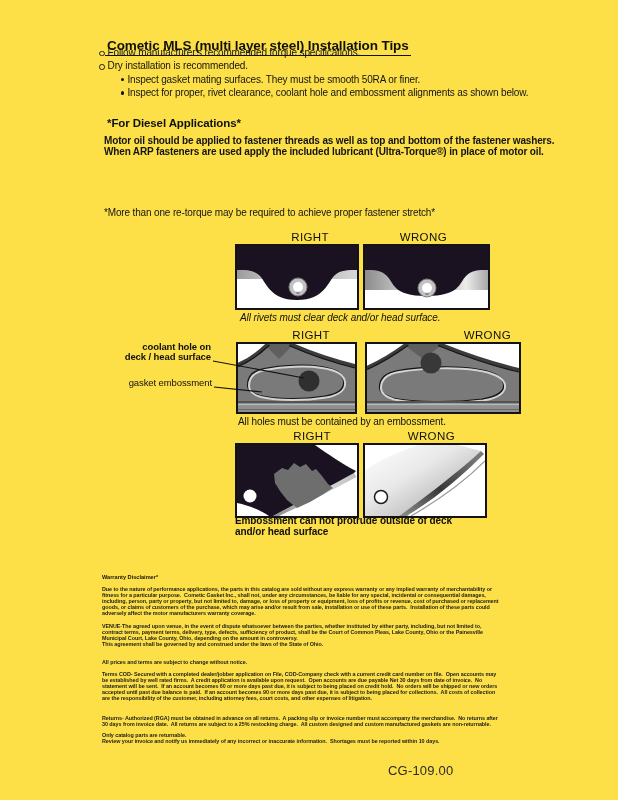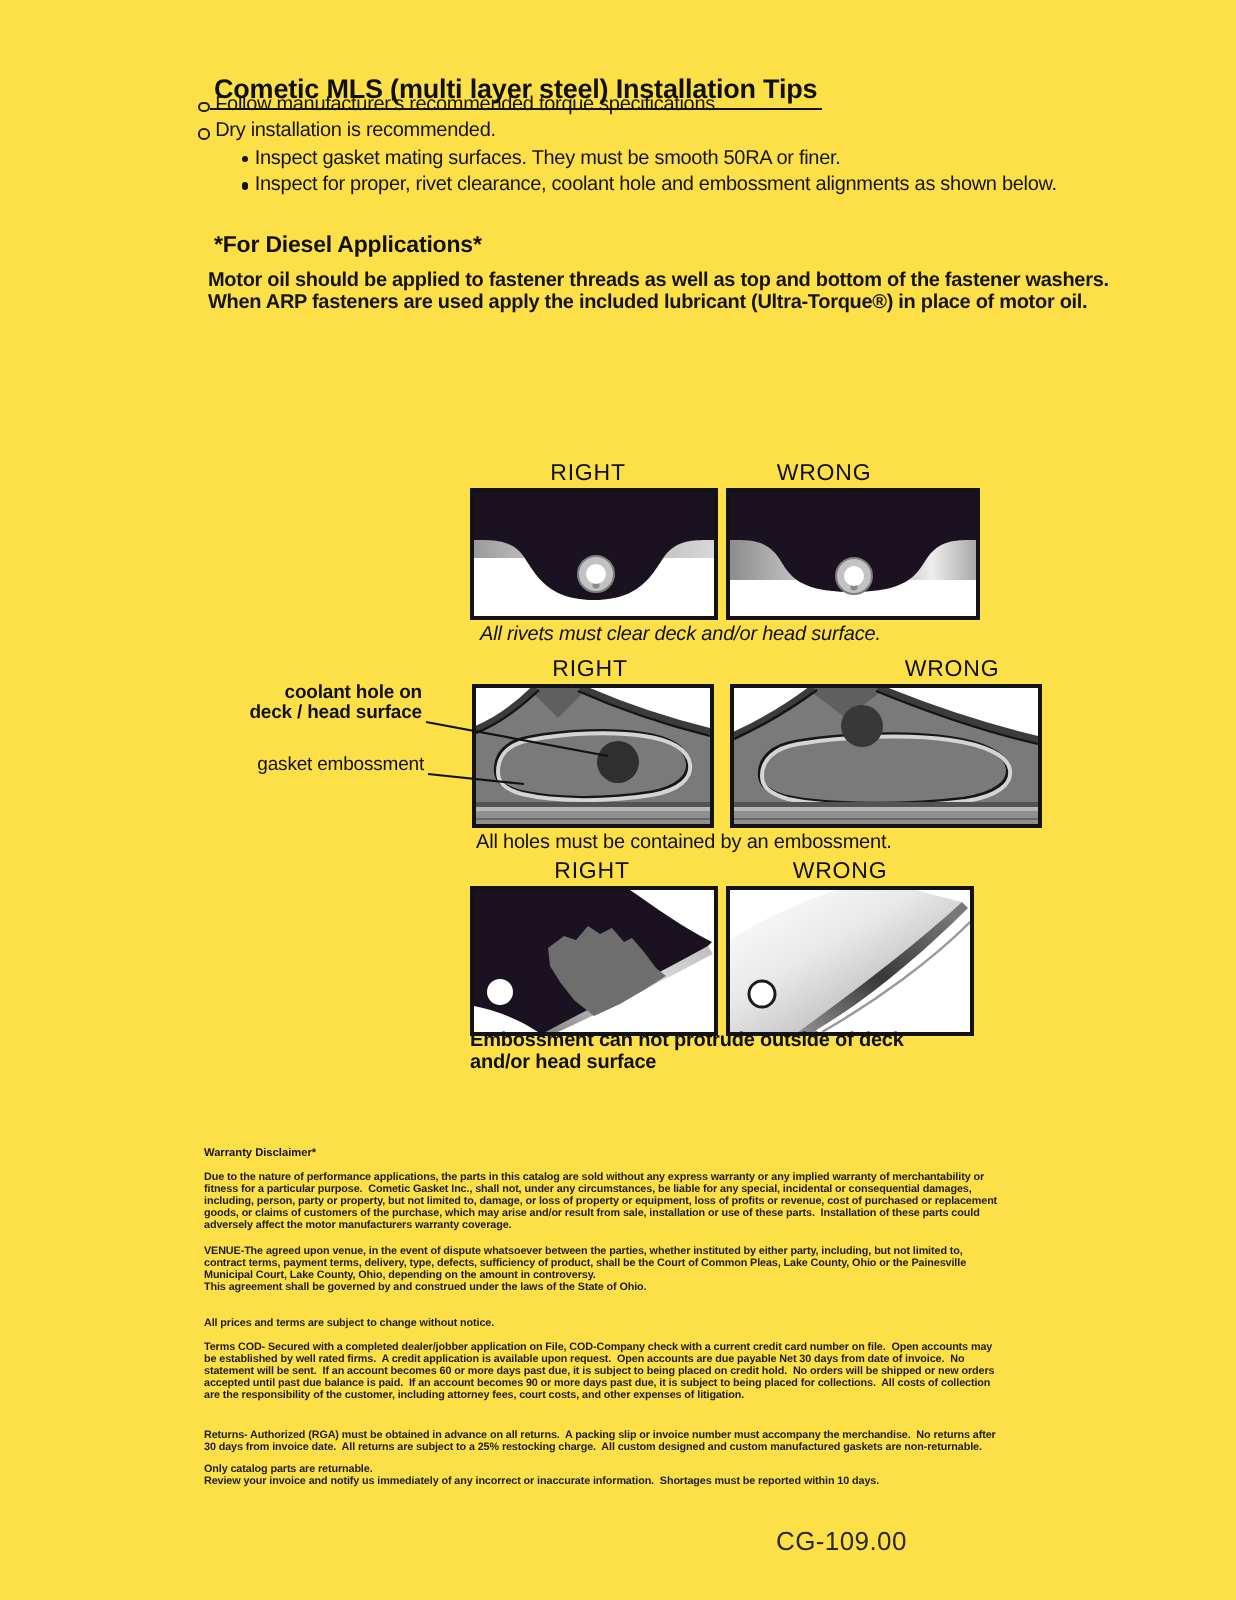--- a/index.html
+++ b/index.html
@@ -14,21 +14,21 @@
     font-size:13.5px;font-weight:bold;letter-spacing:-0.1px;
     border-bottom:1.6px solid #111;padding:0 2px 2px 2px;color:#101010;
   }
   .bullets{font-size:10px;letter-spacing:-0.15px;color:#141414;}
   .brow{display:flex;align-items:flex-start;height:13.4px;}
   .circ{flex:0 0 auto;width:3.6px;height:3.6px;border:1px solid #222;border-radius:50%;margin:3.8px 3px 0 0;}
   .dot{flex:0 0 auto;width:3.4px;height:3.4px;background:#111;border-radius:50%;margin:4.2px 3px 0 0;}
   .sub{margin-left:22px;}
   .dheading{font-size:11.5px;font-weight:bold;letter-spacing:-0.1px;color:#101010;}
   .body{font-size:10px;line-height:11.2px;letter-spacing:-0.15px;color:#141414;}
-  .figlabel{font-size:11.5px;letter-spacing:0.4px;color:#101010;width:70px;text-align:center;}
+  .figlabel{font-size:11.5px;letter-spacing:0.4px;color:#101010;width:70px;text-align:right;}
   .figcaption{font-size:10px;line-height:10.6px;letter-spacing:-0.1px;color:#101010;}
   .callout{font-size:9.5px;line-height:9.8px;letter-spacing:-0.1px;text-align:right;color:#101010;}
   .figbox{border:2px solid #131313;background:#fff;}
   .figbox svg{display:block;}
   .fine{font-size:5.4px;line-height:6.05px;letter-spacing:-0.05px;color:#1c1c1c;}
   .fineheading{font-size:5.6px;font-weight:bold;color:#141414;}
   .footer{font-size:13px;letter-spacing:0.2px;color:#2a2a2a;}
 </style>
 </head>
 <body>
@@ -54,20 +54,21 @@
     </div>
     <div class="brow sub">
       <span class="dot"></span>
       <span>Inspect for proper, rivet clearance, coolant hole and embossment alignments as shown below.</span>
     </div>
   </div>
 
   <div class="abs dheading" style="left:107px;top:117px;">*For Diesel Applications*</div>
   <div class="abs body pre" style="left:104px;top:135px;">Motor oil should be applied to fastener threads as well as top and bottom of the fastener washers.
 When ARP fasteners are used apply the included lubricant (Ultra-Torque®) in place of motor oil.</div>
+  <div class="abs body" style="left:104px;top:207px;">*More than one re-torque may be required to achieve proper fastener stretch*</div>
 
   <div class="abs figlabel" style="left:259px;top:231px;">RIGHT</div>
   <div class="abs figlabel" style="left:377px;top:231px;">WRONG</div>
 
   <div class="abs figbox" style="left:235px;top:244px;">
     <svg width="120" height="62" viewBox="0 0 120 62">
       <defs>
         <linearGradient id="strip1" x1="0" y1="0" x2="1" y2="0">
           <stop offset="0" stop-color="#9a9a9a"></stop>
             <stop offset="0.3" stop-color="#c9c9c9"></stop>

